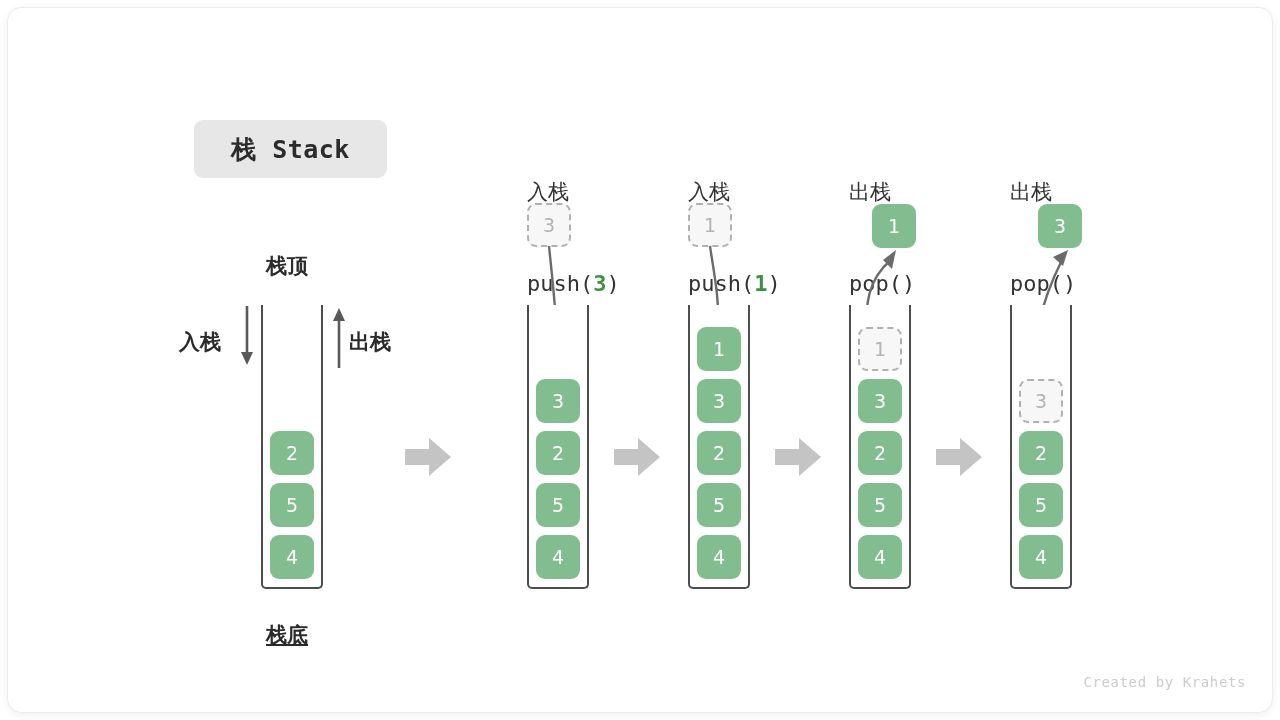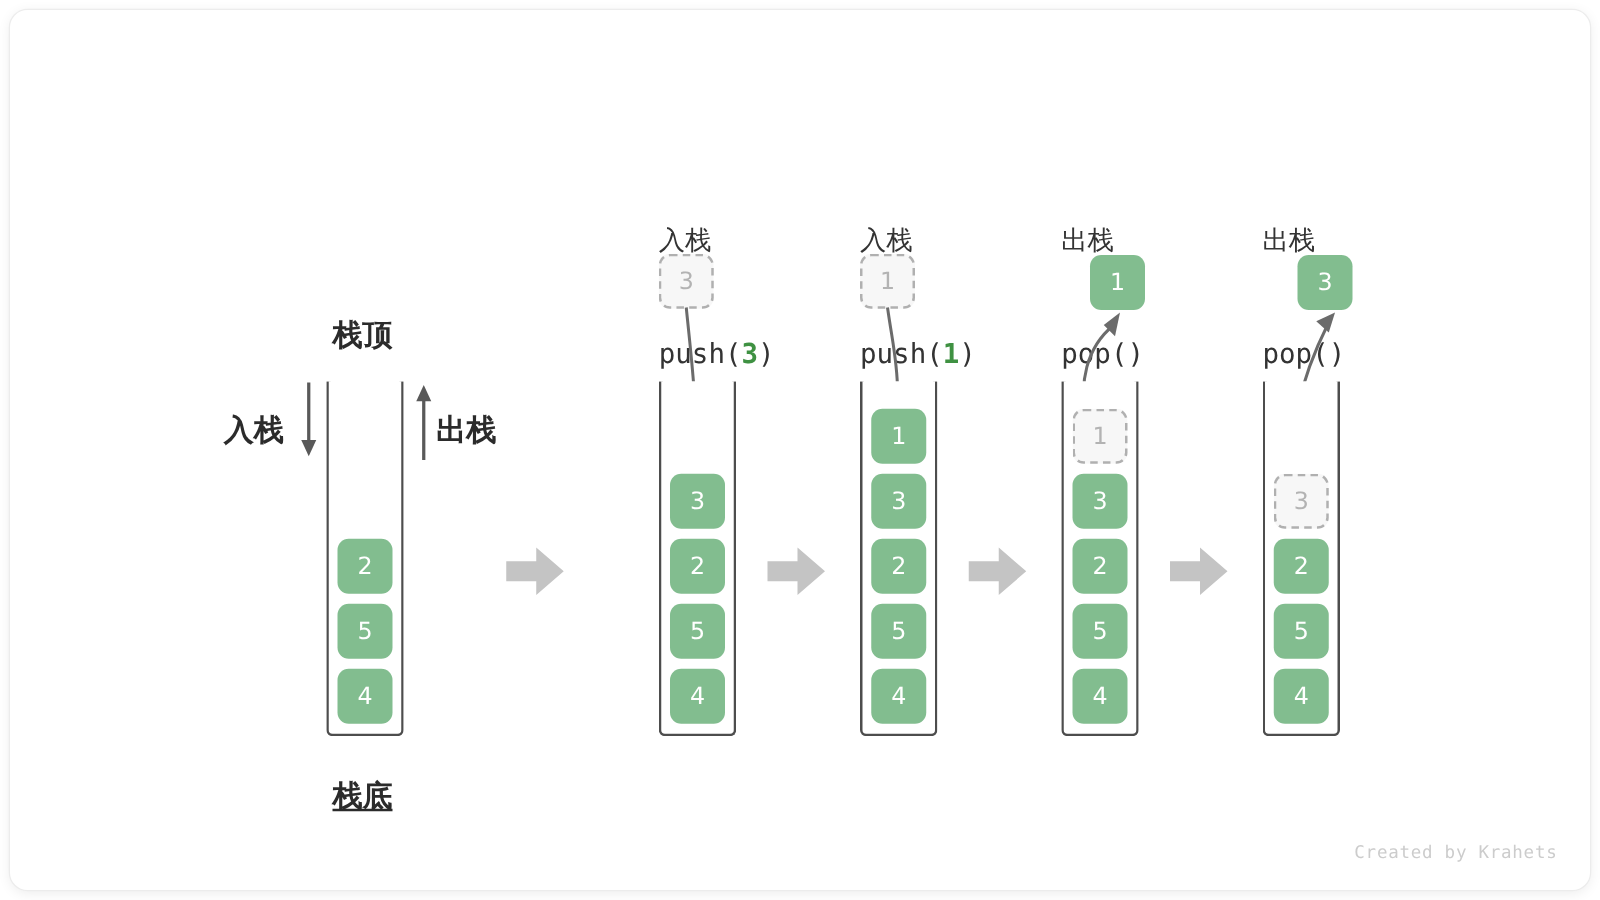--- a/index.html
+++ b/index.html
@@ -84,40 +84,43 @@
   .col-label .mono {
     font-family: "DejaVu Sans Mono", "Liberation Mono", monospace;
     font-size: 22px;
     color: #333333;
   }
   .col-label .arg {
     color: #3f9142;
     font-weight: bold;
   }
   .mark-label {
-    font-size: 24px;
+    font-size: 21px;
     font-weight: bold;
     color: #2b2b2b;
     white-space: nowrap;
   }
   #watermark {
     right: 26px; bottom: 22px;
     font-family: "DejaVu Sans Mono", "Liberation Mono", monospace;
     font-size: 14px;
     color: #cccccc;
     letter-spacing: 0.6px;
     white-space: pre;
   }
   svg { position: absolute; overflow: visible; }
 </style>
 </head>
 <body>
 
 <div id="canvas">
 
+  <div class="abs" id="title-chip">
+    <span class="t">栈 Stack</span>
+  </div>
 
   <div class="abs mark-label" style="left:258px; top:244px;">栈顶</div>
 
   <div class="abs mark-label" style="left:258px; top:613px;text-decoration:underline;">栈底</div>
 
   <div class="abs mark-label" style="left:171px; top:320px;">入栈</div>
 
   <div class="abs mark-label" style="left:341px; top:320px;">出栈</div>
 
   <svg class="abs" style="left:228px; top:298px;" width="22" height="62">

